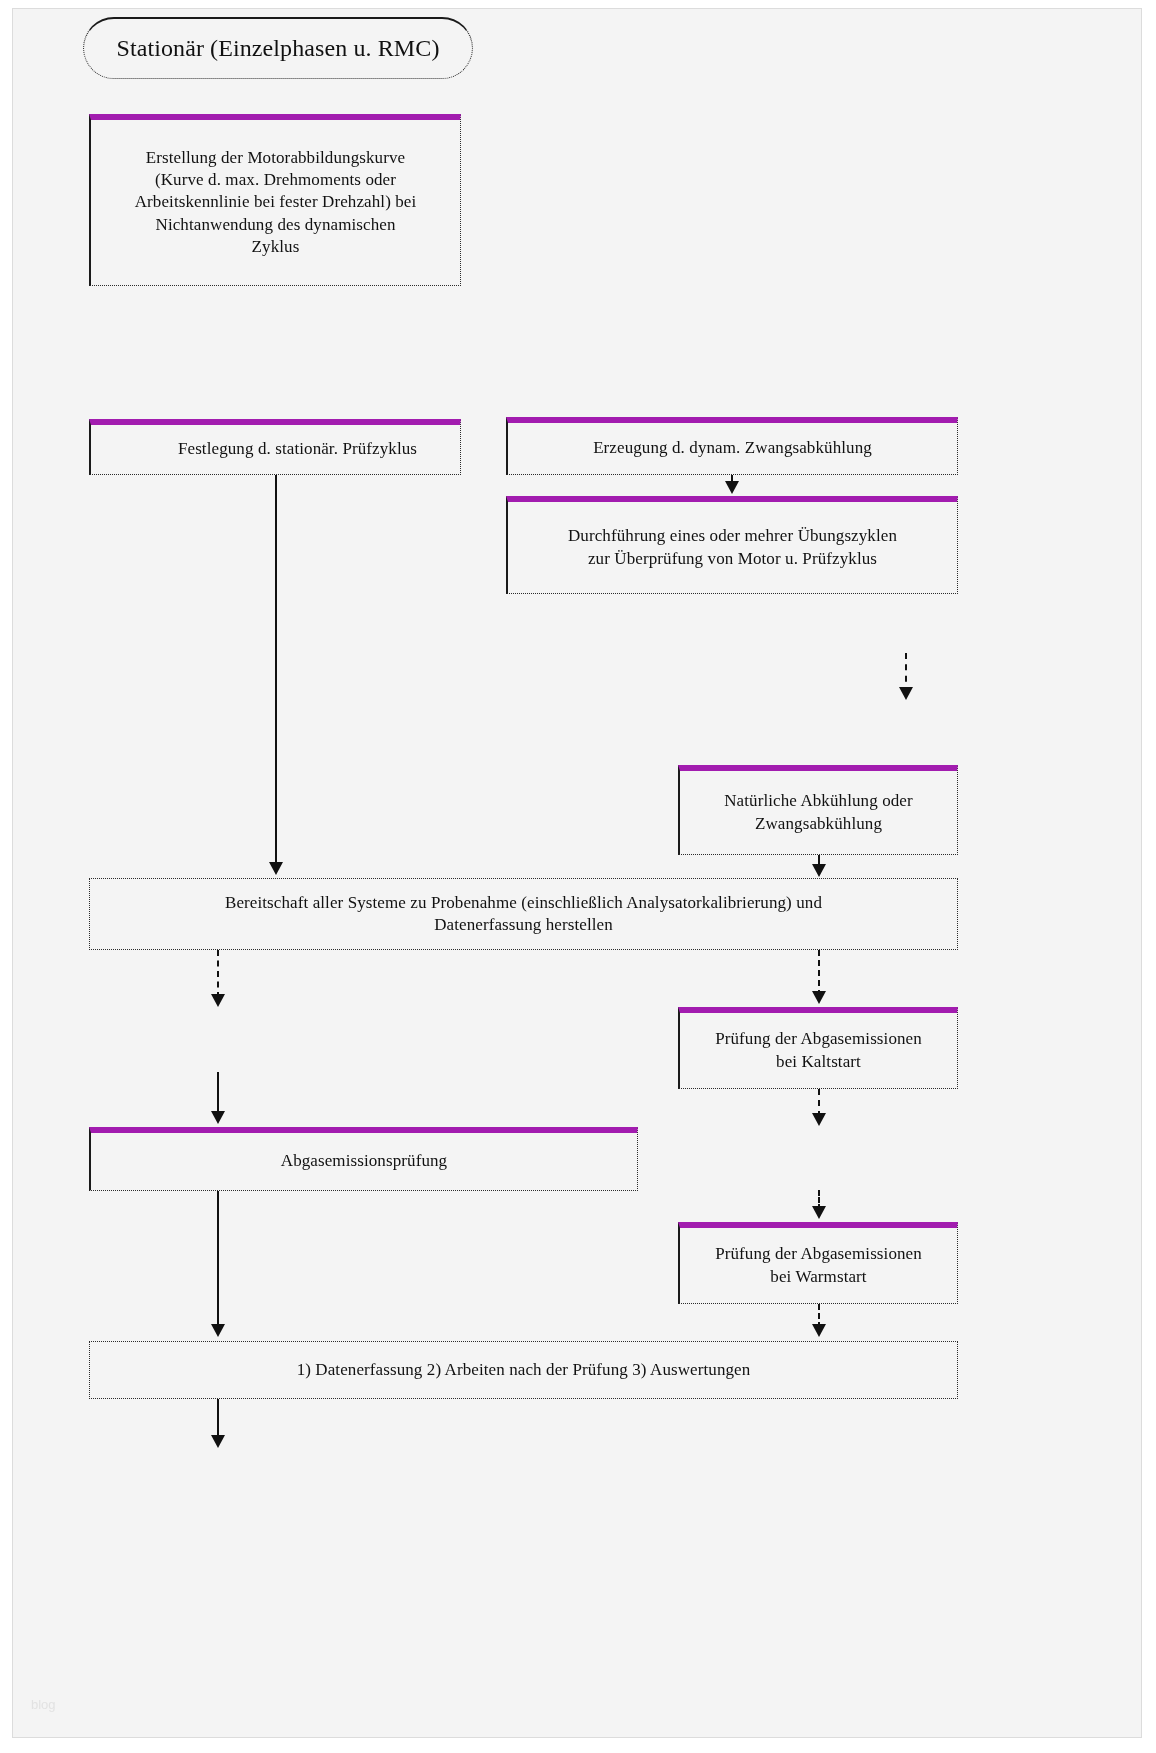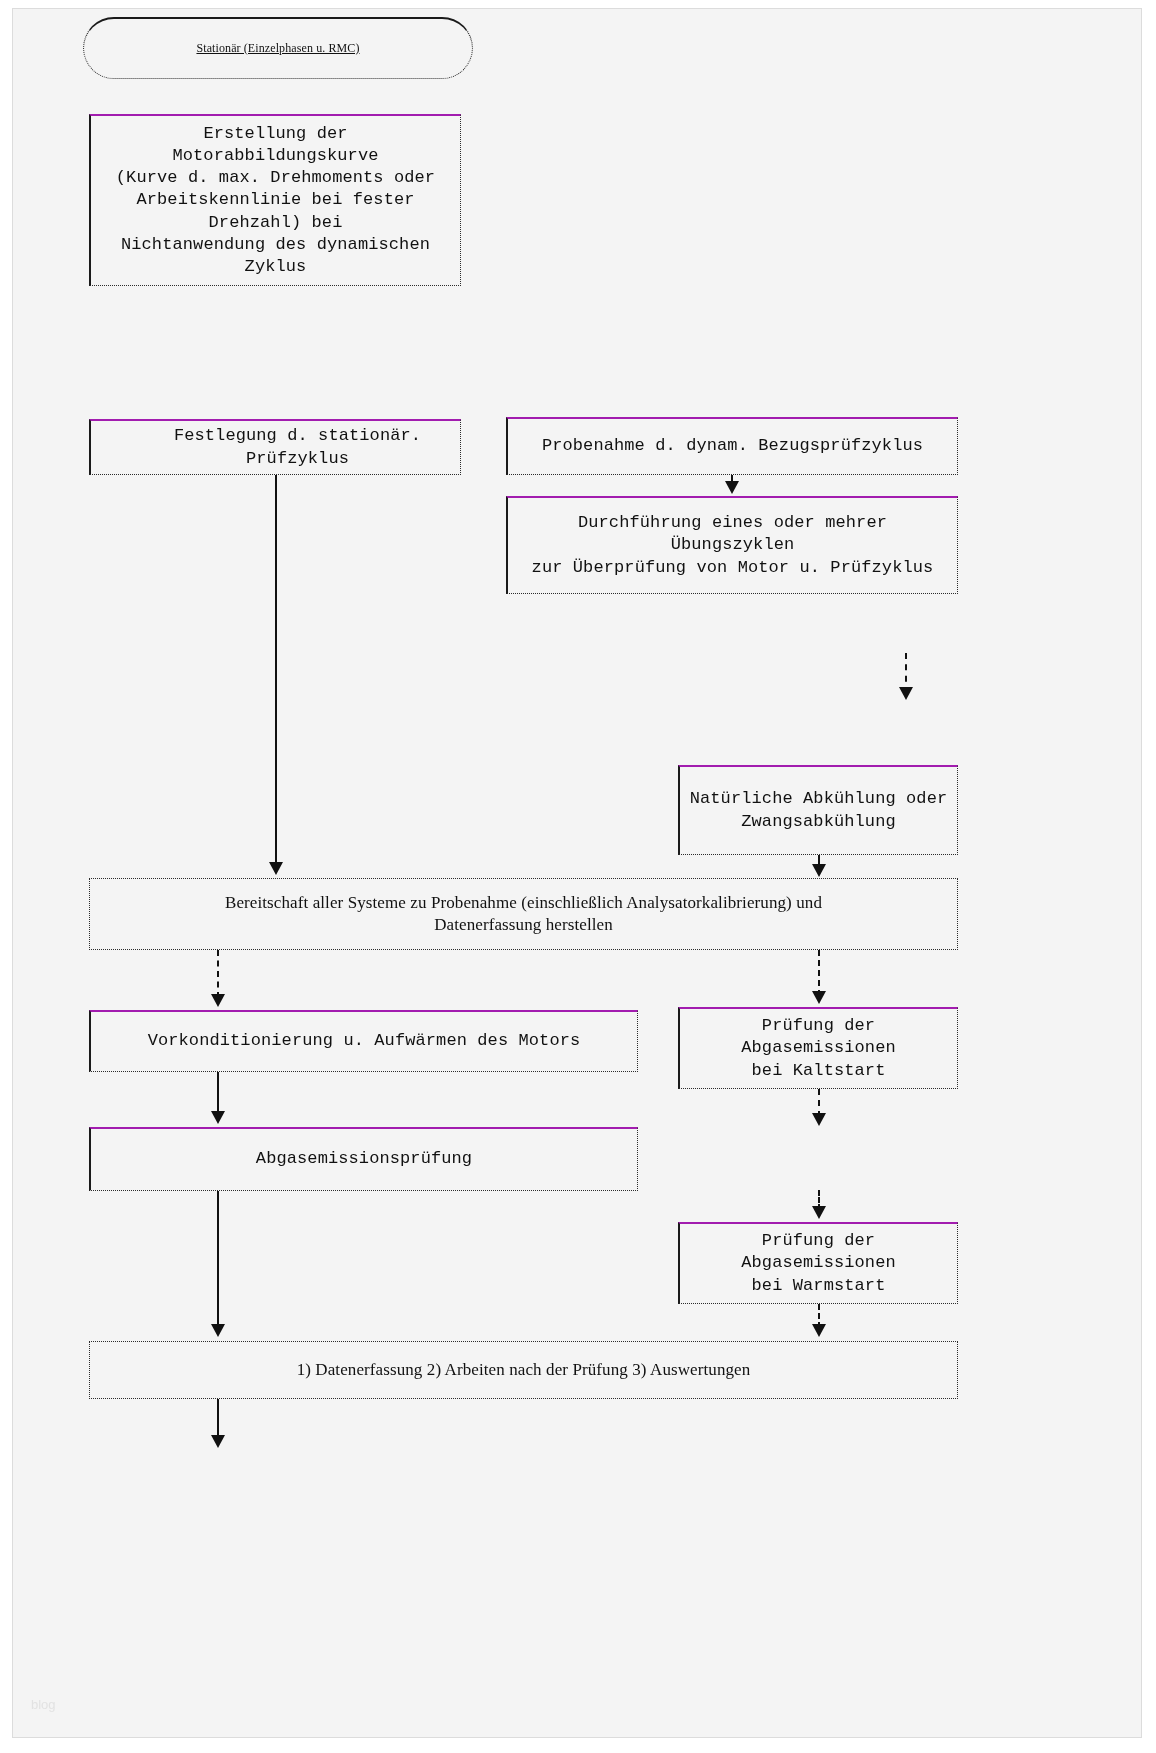--- a/index.html
+++ b/index.html
@@ -42,23 +42,22 @@
   }
   .node .txt {
     display: block;
     width: 100%;
     padding: 0 8px;
     box-sizing: border-box;
     white-space: pre-line;
   }
   
   .node.edge-tl {
-    border-top: 2px solid #a21caf;
+    border-top: 6px solid #a21caf;
     border-left: 2px solid #1a1a1a;
-    font-family: Liberation Mono, monospace;
   }
   .node.edge-t {
     border-top: 2px solid #1a1a1a;
   }
   .rounded {
     border-radius: 34px;
   }
   
   .conn {
     position: absolute;
@@ -77,21 +76,21 @@
     border-top: 13px solid #111111;
   }
   .watermark {
     position: absolute;
     font-family: "Liberation Sans", sans-serif;
     font-size: 13px;
     color: #e2e2e2;
     user-select: none;
   }
   .fs-17 { font-size: 17px; }
-  .fs-18 { font-size: 12px; text-decoration: underline; }
+  .fs-18 { font-size: 24px; }
 </style>
 </head>
 <body>
 
 <div id="page">
   <div id="canvas">
 
     <div class="node rounded edge-t fs-18" style="left:70px; top:8px; width:390px; height:62px;">
       <span class="txt">Stationär (Einzelphasen u. RMC)</span>
     </div>
@@ -102,41 +101,38 @@
 Arbeitskennlinie bei fester Drehzahl) bei
 Nichtanwendung des dynamischen
 Zyklus</span>
     </div>
 
     <div class="node edge-tl fs-17" style="left:76px; top:410px; width:372px; height:56px;padding-left:44px;">
       <span class="txt">Festlegung d. stationär. Prüfzyklus</span>
     </div>
 
     <div class="node edge-tl fs-17" style="left:493px; top:408px; width:452px; height:58px;">
-      <span class="txt">Probenahme d. dynam. Bezugsprüfzyklus</span>
+      <span class="txt">Erzeugung d. dynam. Zwangsabkühlung</span>
     </div>
 
     <div class="node edge-tl fs-17" style="left:665px; top:756px; width:280px; height:90px;">
       <span class="txt">Natürliche Abkühlung oder
 Zwangsabkühlung</span>
     </div>
 
     <div class="node edge-tl fs-17" style="left:493px; top:487px; width:452px; height:98px;">
       <span class="txt">Durchführung eines oder mehrer Übungszyklen
 zur Überprüfung von Motor u. Prüfzyklus</span>
     </div>
 
     <div class="node fs-17" style="left:76px; top:869px; width:869px; height:72px;">
       <span class="txt">Bereitschaft aller Systeme zu Probenahme (einschließlich Analysatorkalibrierung) und
 Datenerfassung herstellen</span>
     </div>
 
-    <div class="node edge-tl fs-17" style="left:76px; top:1001px; width:549px; height:62px;">
-      <span class="txt">Vorkonditionierung u. Aufwärmen des Motors</span>
-    </div>
 
     <div class="node edge-tl fs-17" style="left:665px; top:998px; width:280px; height:82px;">
       <span class="txt">Prüfung der Abgasemissionen
 bei Kaltstart</span>
     </div>
 
     <div class="node edge-tl fs-17" style="left:76px; top:1118px; width:549px; height:64px;">
       <span class="txt">Abgasemissionsprüfung</span>
     </div>
 

